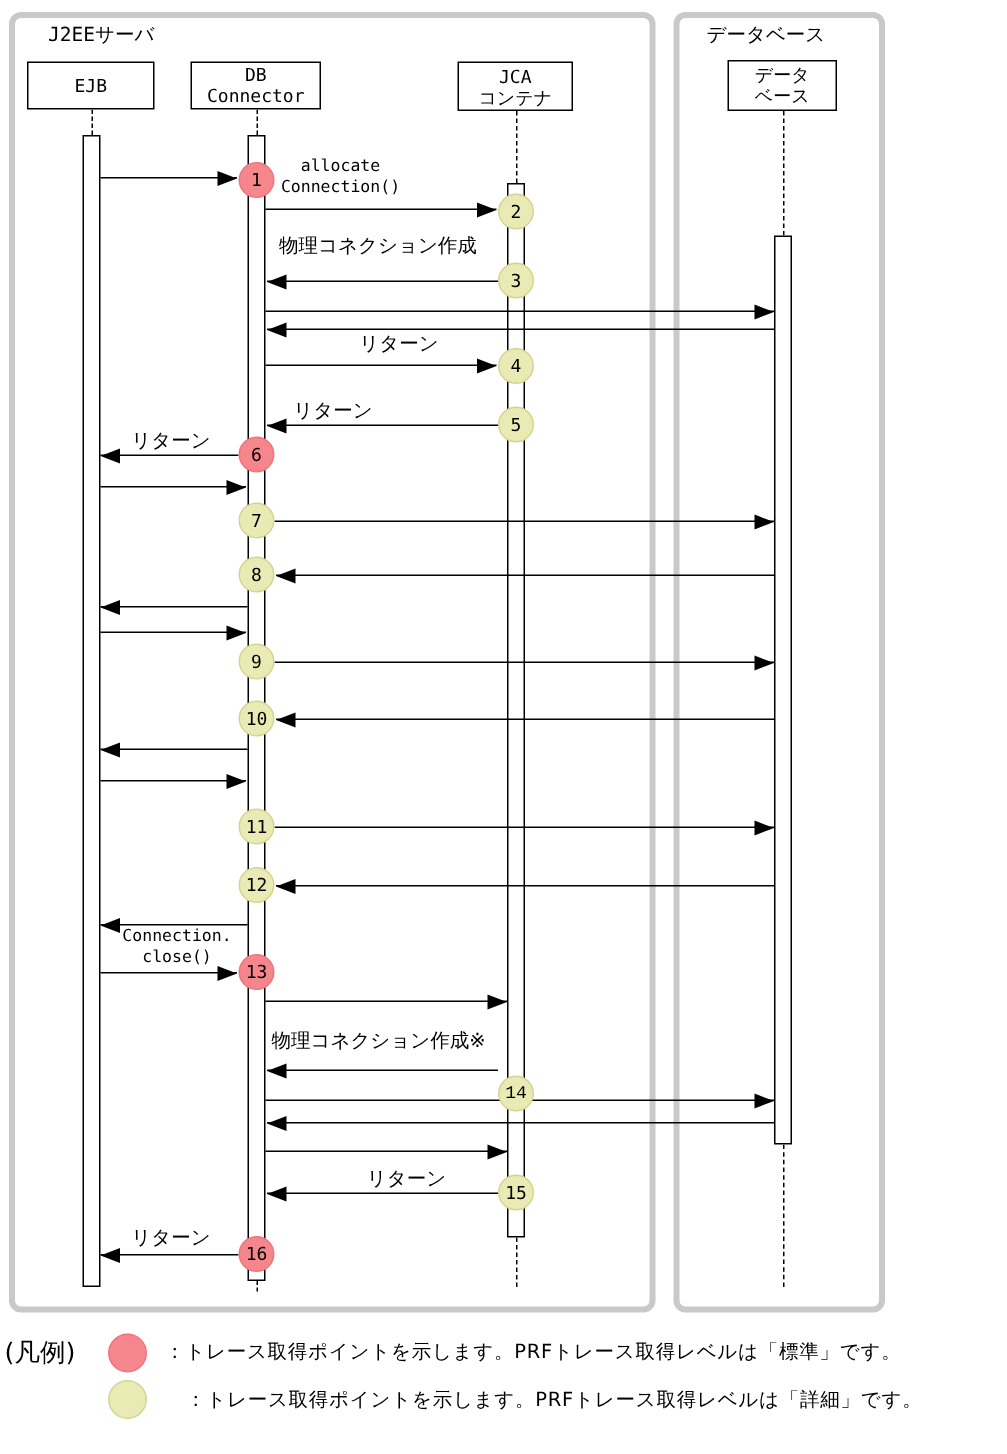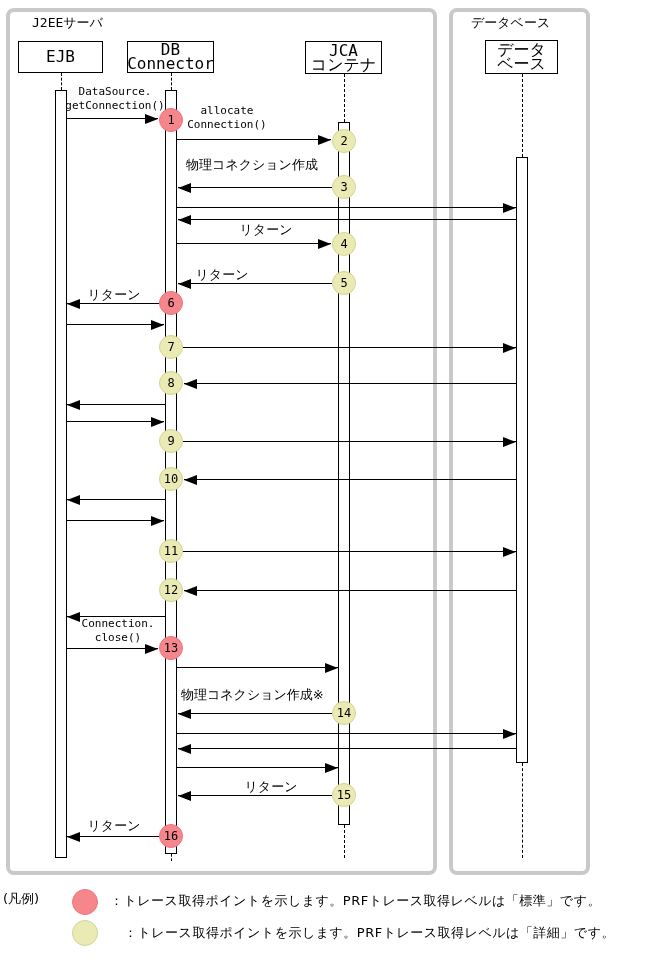--- a/index.html
+++ b/index.html
@@ -11,42 +11,42 @@
   .container-frame{
     position:absolute;border:4px solid var(--frame,#c9c9c9);border-radius:8px;background:#fff;
     box-sizing:border-box;
   }
   .container-label{position:absolute;font-size:13px;white-space:nowrap;
     font-family:"DejaVu Sans Mono","Liberation Mono",monospace;}
   #diagram-layer{position:absolute;left:0;top:0;width:671px;height:880px;}
   .actor-box{
     position:absolute;border:1px solid #000;background:#fff;box-sizing:border-box;
     display:flex;flex-direction:column;align-items:center;justify-content:center;
-    font-size:16px;line-height:14px;text-align:right;
+    font-size:12px;line-height:14px;text-align:right;
     font-family:"DejaVu Sans Mono","Liberation Mono",monospace;
   }
   .lifeline-dash{position:absolute;width:0;border-left:1px dashed #000;}
   .activation-bar{
     position:absolute;width:12px;background:#fff;border:1px solid #000;box-sizing:border-box;
   }
   .arrow-line{position:absolute;height:0;border-top:1px solid var(--line,#000);}
   .arrow-head{position:absolute;width:0;height:0;border-top:5px solid transparent;border-bottom:5px solid transparent;}
   .arrow-head.right{border-left:13px solid var(--line,#000);}
   .arrow-head.left{border-right:13px solid var(--line,#000);}
   .msg-label{position:absolute;text-align:center;white-space:nowrap;line-height:14px;}
   .msg-label.mono{font-size:11px;}
   .msg-label.jp{font-size:13px;}
   .trace-point{
     position:absolute;width:24px;height:24px;border-radius:50%;box-sizing:border-box;
     display:flex;align-items:center;justify-content:center;font-size:12px;
     font-family:"DejaVu Sans Mono","Liberation Mono",monospace;
   }
   .level-standard{background:var(--std-fill,#f5868c);border:1px solid var(--std-border,#ef747c);}
   .level-detail{background:var(--det-fill,#eaeab4);border:1px solid var(--det-border,#d4d494);}
-  .legend-caption,.note{position:absolute;font-size:13px;white-space:nowrap;}
+  .legend-caption,.note{position:absolute;font-size:17px;white-space:nowrap;}
   .legend-dot{position:absolute;width:26px;height:26px;border-radius:50%;box-sizing:border-box;}
   .legend-text{position:absolute;font-size:13px;white-space:nowrap;letter-spacing:0.5px;}
 </style>
 </head>
 <body>
 
 <div class="canvas">
 
   <div class="container-frame" style="left:6px;top:8px;width:431px;height:867px;"></div>
   <div class="container-frame" style="left:449px;top:8px;width:141px;height:867px;"></div>
@@ -130,24 +130,20 @@
       <div class="arrow-line" style="left: 177px; top: 733px; width: 339px;"></div>
       <div class="arrow-head right" style="left: 503px; top: 729px;"></div>
       <div class="arrow-line" style="left: 178px; top: 748px; width: 338px;"></div>
       <div class="arrow-head left" style="left: 178px; top: 744px;"></div>
       <div class="arrow-line" style="left: 177px; top: 767px; width: 161px;"></div>
       <div class="arrow-head right" style="left: 325px; top: 763px;"></div>
       <div class="arrow-line" style="left: 178px; top: 795px; width: 154px;"></div>
       <div class="arrow-head left" style="left: 178px; top: 791px;"></div>
       <div class="arrow-line" style="left: 67px; top: 836px; width: 92px;"></div>
       <div class="arrow-head left" style="left: 67px; top: 832px;"></div>
-      <div class="msg-label mono" style="left: 60px; top: 85px; width: 110px;">
-        <div>DataSource.</div>
-        <div>getConnection()</div>
-      </div>
       <div class="msg-label mono" style="left: 180px; top: 104px; width: 94px;">
         <div>allocate</div>
         <div>Connection()</div>
       </div>
       <div class="msg-label jp" style="left: 184px; top: 158px; width: 136px;">
         <div>物理コネクション作成</div>
       </div>
       <div class="msg-label jp" style="left: 238px; top: 223px; width: 56px;">
         <div>リターン</div>
       </div>
@@ -176,21 +172,21 @@
       <div class="trace-point level-detail" style="left: 332px; top: 232px;">4</div>
       <div class="trace-point level-detail" style="left: 332px; top: 271px;">5</div>
       <div class="trace-point level-standard" style="left: 159px; top: 291px;">6</div>
       <div class="trace-point level-detail" style="left: 159px; top: 335px;">7</div>
       <div class="trace-point level-detail" style="left: 159px; top: 371px;">8</div>
       <div class="trace-point level-detail" style="left: 159px; top: 429px;">9</div>
       <div class="trace-point level-detail" style="left: 159px; top: 467px;">10</div>
       <div class="trace-point level-detail" style="left: 159px; top: 539px;">11</div>
       <div class="trace-point level-detail" style="left: 159px; top: 578px;">12</div>
       <div class="trace-point level-standard" style="left: 159px; top: 636px;">13</div>
-      <div class="trace-point level-detail" style="left: 332px; top: 701px;">14</div>
+      <div class="trace-point level-detail" style="left: 332px; top: 717px; font-family: Liberation Mono, monospace;">14</div>
       <div class="trace-point level-detail" style="left: 332px; top: 783px;">15</div>
       <div class="trace-point level-standard" style="left: 159px; top: 824px;">16</div>
     </div>
 
   <div class="legend-caption" style="left:3px;top:890px;">(凡例)</div>
   <span class="legend-dot level-standard" style="left:72px;top:889px;"></span>
   <span class="legend-text" style="left:110px;top:892px;">：トレース取得ポイントを示します。PRFトレース取得レベルは「標準」です。</span>
   <span class="legend-dot level-detail" style="left:72px;top:920px;"></span>
   <span class="legend-text" style="left:124px;top:924px;">：トレース取得ポイントを示します。PRFトレース取得レベルは「詳細」です。</span>
 </div>

